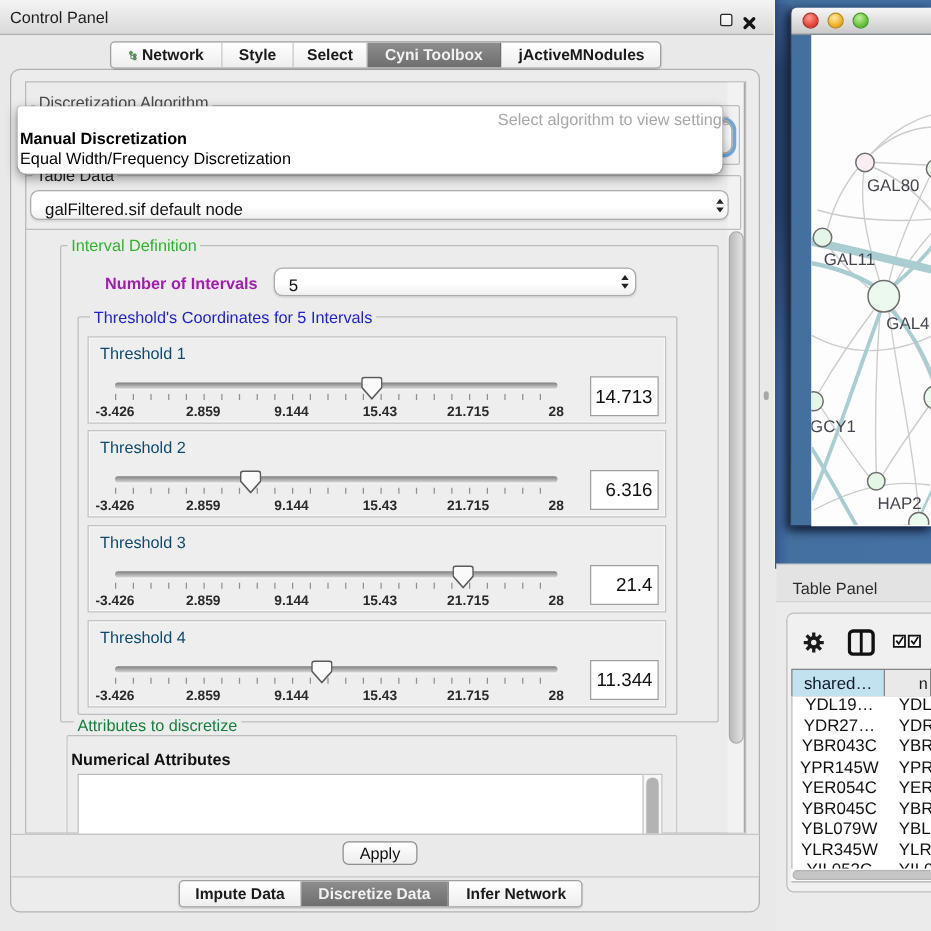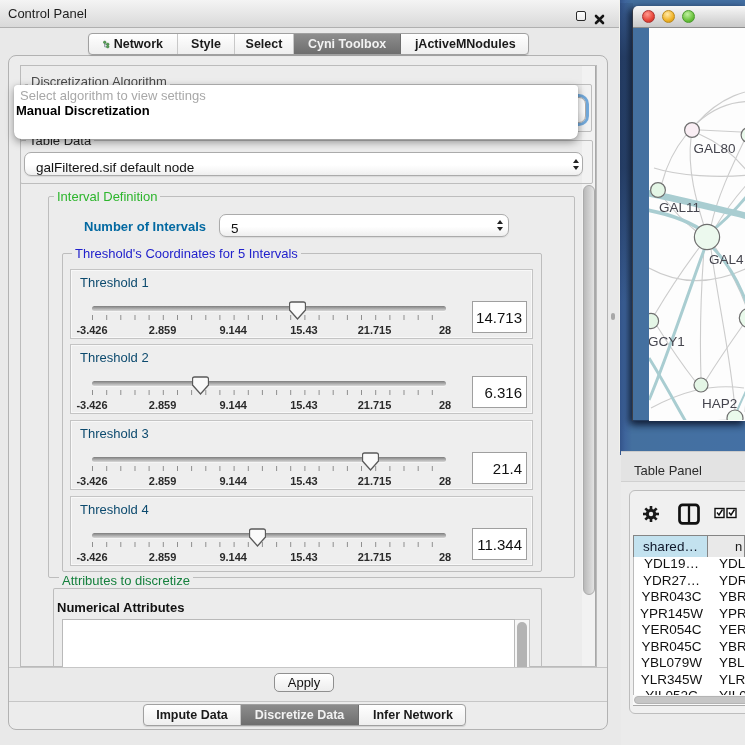--- a/index.html
+++ b/index.html
@@ -26,21 +26,21 @@
 .gtitle{position:absolute;font-size:13px;background:#ececec;padding:0 3px;white-space:nowrap}
 
 .combo{position:absolute;background:linear-gradient(#ffffff 55%,#efefef);border:1px solid #ababab;border-radius:7px;font-size:13.5px;color:#111;display:flex;align-items:flex-end;box-shadow:0 1px 1px rgba(0,0,0,.08)}
 .combo .tx{padding-left:11px}
 .spin{position:absolute;width:7px;font-size:0;line-height:0}
 .spin i{display:block;width:0;height:0;border-left:3.5px solid transparent;border-right:3.5px solid transparent}
 .spin .up{border-bottom:4.5px solid #222;margin-bottom:2.5px}
 .spin .dn{border-top:4.5px solid #222}
 
 #popup{left:14px;top:85px;width:564px;height:54px;background:#ffffff;border-radius:3px 3px 7px 7px;box-shadow:0 3px 9px rgba(0,0,0,.4),0 0 1px rgba(0,0,0,.3);z-index:30}
-#popup .l1{position:absolute;top:3px;left:6px;width:100%;text-align:left;font-size:13px;color:#a8a8a8}
+#popup .l1{position:absolute;top:3px;left:6px;width:100%;text-align:right;font-size:13px;color:#a8a8a8}
 #popup .l2{position:absolute;top:18px;left:2px;font-size:13px;font-weight:bold;color:#000}
 #popup .l3{position:absolute;top:34px;left:2px;font-size:13px;color:#000}
 
 .tpanel{position:absolute;left:70px;width:463px;height:70px;background:#eeeeee;border:1px solid #c4c4c4;box-shadow:inset 0 0 0 1px #f8f8f8}
 .tpanel .tt{position:absolute;left:9px;top:5px;font-size:13px;font-weight:normal;color:#0c4a6e}
 .track{position:absolute;left:21px;top:36px;width:354px;height:5px;border-radius:3px;background:linear-gradient(#7d7d7d,#d8d8d8);box-shadow:0 1px 0 #f5f5f5}
 .thumb{position:absolute;top:31px;width:17px;height:19px}
 .ticks{position:absolute;left:21px;top:45px;width:354px;height:6px}
 .tlabels{position:absolute;left:0;top:54px;width:100%;font-size:11px;font-weight:bold;color:#2a2a2a}
 .tlabels span{position:absolute;transform:translateX(-50%);white-space:nowrap}
@@ -118,26 +118,27 @@
     <span class="tx">galFiltered.sif default node</span>
   <span class="spin" style="left:548px;top:6px">
       <i class="up"></i>
       <i class="dn"></i>
     </span>
 </div>
 
 <div id="popup" class="abs">
   <div class="l1">Select algorithm to view settings</div>
   <div class="l2">Manual Discretization</div>
+  <div class="l3">Equal Width/Frequency Discretization</div>
 </div>
 
 <div class="group abs" style="left:48px;top:196px;width:527px;height:382px"></div>
 <div class="gtitle abs" style="left:54px;top:189px;color:#2cb52c">Interval Definition</div>
 
-<div class="abs bold" style="left:84px;top:219px;font-size:13px;color:#0369a1">Number of Intervals</div>
+<div class="abs bold" style="left:84px;top:219px;font-size:13px;color:#a21caf">Number of Intervals</div>
 <div class="combo abs" style="left:219px;top:214px;width:290px;height:23px">
     <span class="tx">5</span>
   <span class="spin" style="left:277px;top:5px">
       <i class="up"></i>
       <i class="dn"></i>
     </span>
 </div>
 
 <div class="group abs" style="left:62px;top:253px;width:480px;height:319px"></div>
 <div class="gtitle abs" style="left:72px;top:246px;color:#2222cc">Threshold's Coordinates for 5 Intervals</div>

